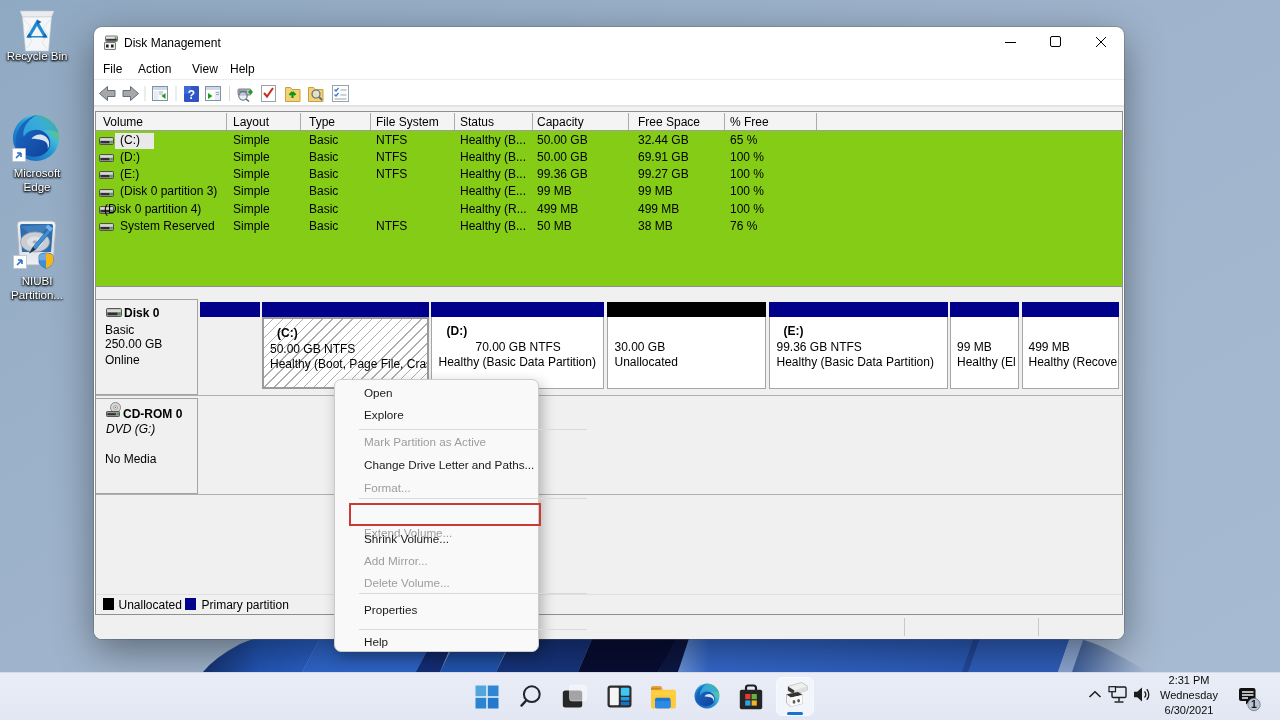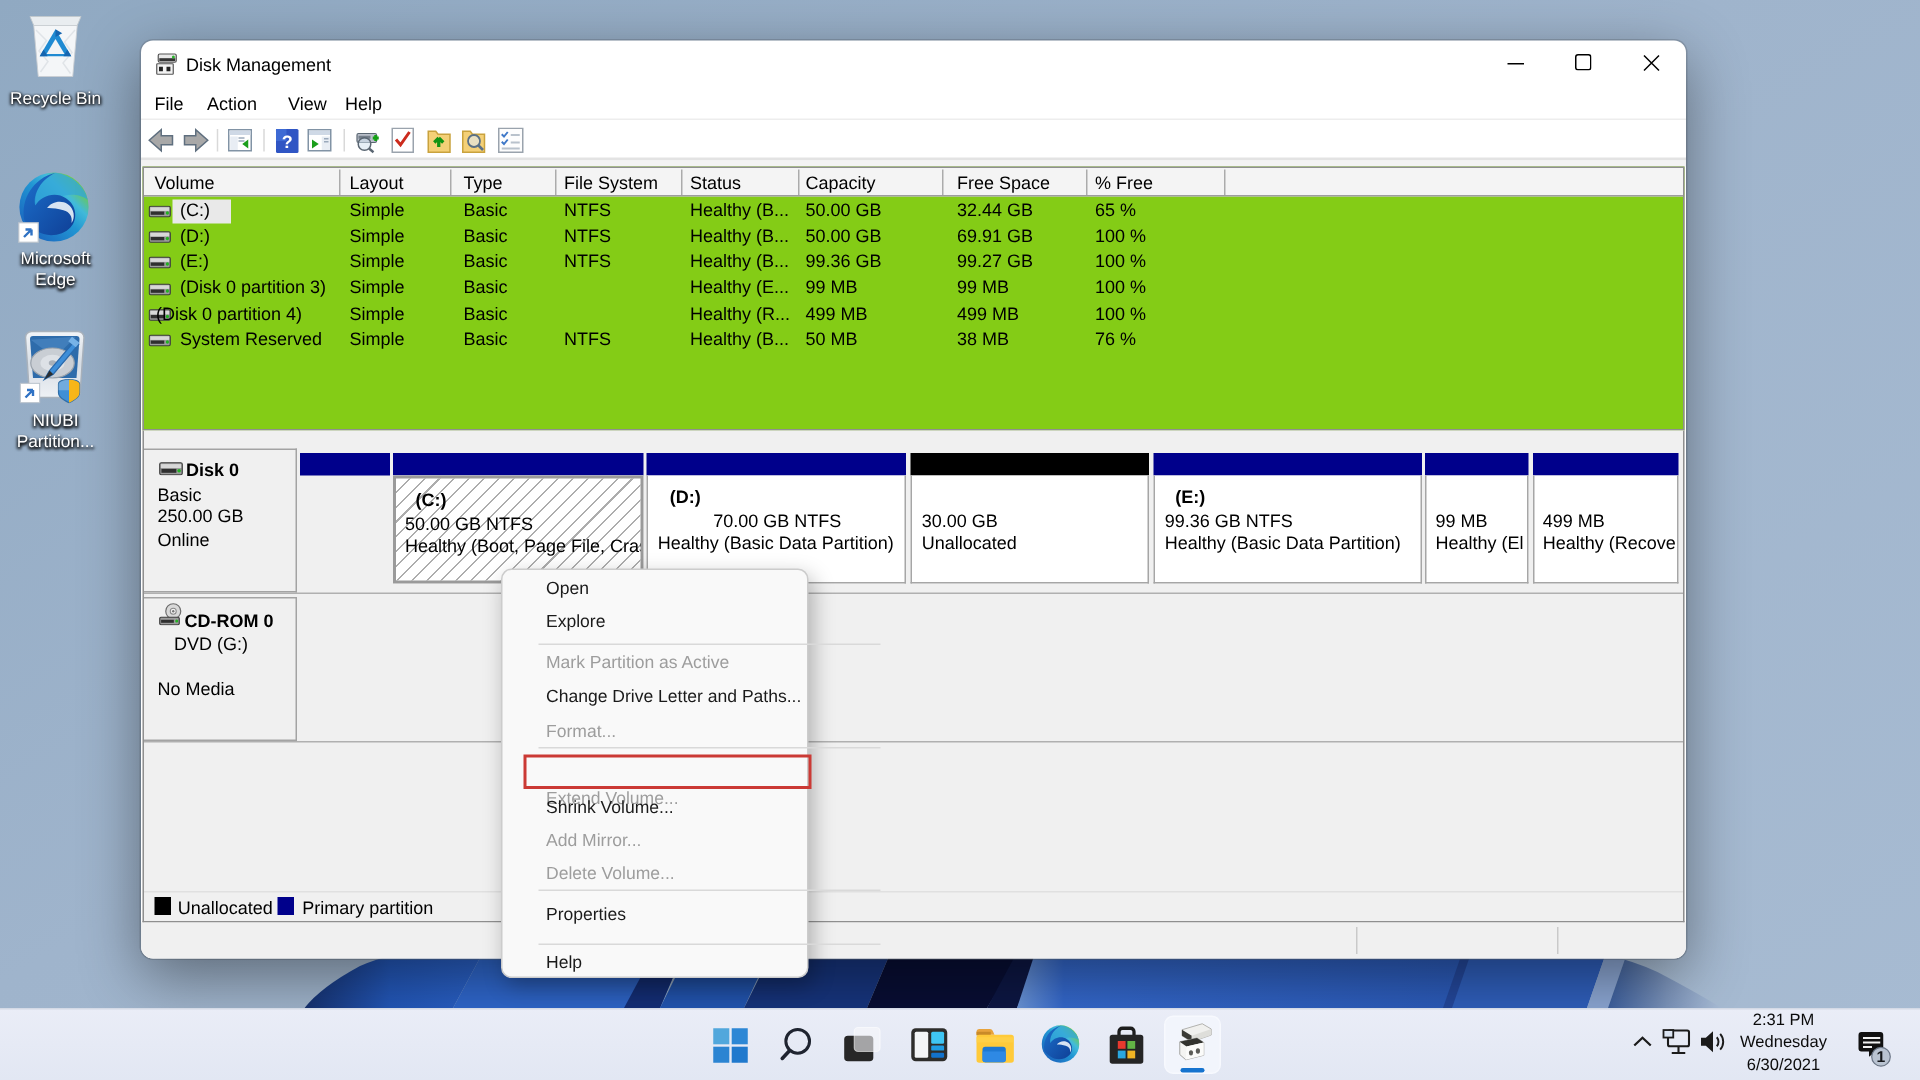--- a/index.html
+++ b/index.html
@@ -65,21 +65,21 @@
   <path d="M5.5,9 L34.5,9 L31.5,43 L8.5,43 Z" fill="#f4f6f8" stroke="#c9ced2" stroke-width="0.6"></path>
   <path d="M7,12 L14,19 L9,26 L15,33 L10,40 M33,12 L26,20 L31,27 L25,34 L30,41" stroke="#e0e4e8" stroke-width="1" fill="none"></path>
   <g>
     <path d="M20,11.5 L30.5,29.5 L9.5,29.5 Z" fill="#1f8ad2"></path>
     <path d="M20,18 L26,28 L14,28 Z" fill="#f2f4f6"></path>
     <path d="M20,11.5 l4.5,2.6 l-4.5,2.6 Z" fill="#1565b0"></path>
     <path d="M30.5,29.5 l-5.2,0 l2.6,-4.5 Z" fill="#1565b0"></path>
     <path d="M9.5,29.5 l2.6,-4.5 l2.6,4.5 Z" fill="#1565b0"></path>
   </g>
 </svg>
-<div class="a dlabel" style="left:0px;top:59px;width:74px;">Recycle Bin</div>
+<div class="a dlabel" style="left:0px;top:49px;width:74px;">Recycle Bin</div>
 
 <svg class="a" style="left:12px;top:114px;" width="48" height="48" viewBox="0 0 26 26">
   <defs>
     <linearGradient id="dg1" x1="0.1" y1="0.9" x2="0.9" y2="0.1">
       <stop offset="0" stop-color="#1a62bd"></stop>
         <stop offset="0.5" stop-color="#2196d3"></stop>
         <stop offset="0.72" stop-color="#42bbdb"></stop>
         <stop offset="0.92" stop-color="#6ecb4e"></stop>
         <stop offset="1" stop-color="#8ed647"></stop>
     </linearGradient>
@@ -356,21 +356,21 @@
     <div class="a" style="left:0;top:111px;width:102px;height:96px;background:#f0f0f0;border:1px solid #a3a3a3;border-left:none;">
       <svg class="a" style="left:10px;top:3px;" width="17" height="15" viewBox="0 0 17 15">
         <circle cx="9.5" cy="5.5" r="5" fill="#d9d9d9" stroke="#6e6e6e" stroke-width="0.8"></circle>
         <circle cx="9.5" cy="5.5" r="2" fill="#f2f2f2" stroke="#8a8a8a" stroke-width="0.7"></circle>
         <circle cx="9.5" cy="5.5" r="0.8" fill="#777"></circle>
         <rect x="0.5" y="9.5" width="13" height="5" rx="0.8" fill="#9c9c9c" stroke="#3c3c3c" stroke-width="0.8"></rect>
         <rect x="1.4" y="11.2" width="8.5" height="2" fill="#2f2f2f"></rect>
         <circle cx="11.8" cy="12" r="1" fill="#23b123"></circle>
       </svg>
       <div class="a t12" style="left:27px;top:7.5px;font-weight:bold;">CD-ROM 0</div>
-      <div class="a t12" style="left:20px;top:23px;">DVD (G:)</div>
+      <div class="a t12" style="left:10px;top:23px;font-style:italic;">DVD (G:)</div>
       <div class="a t12" style="left:9px;top:52.5px;">No Media</div>
     </div>
     <div class="a" style="left:0;top:207px;width:1026px;height:1px;background:#b0b0b0;"></div>
 
     <div class="a" style="left:0;top:307px;width:1026px;height:1px;background:#e0e0e0;"></div>
     <div class="a" style="left:6.5px;top:311px;width:11px;height:12px;background:#000;"></div>
     <div class="a t12" style="left:22.5px;top:311px;">Unallocated</div>
     <div class="a" style="left:89px;top:311px;width:11px;height:12px;background:#00008b;"></div>
     <div class="a t12" style="left:105.5px;top:311px;">Primary partition</div>
   </div>

